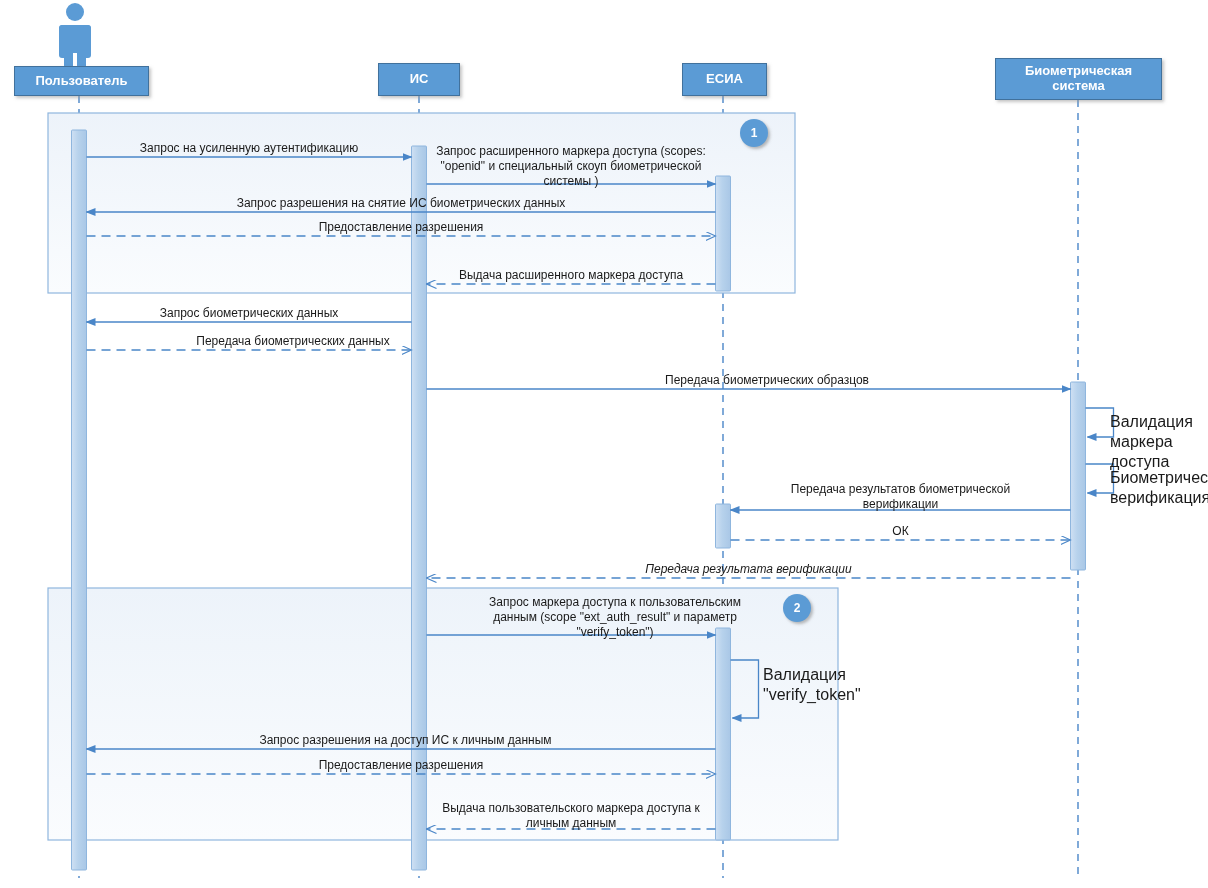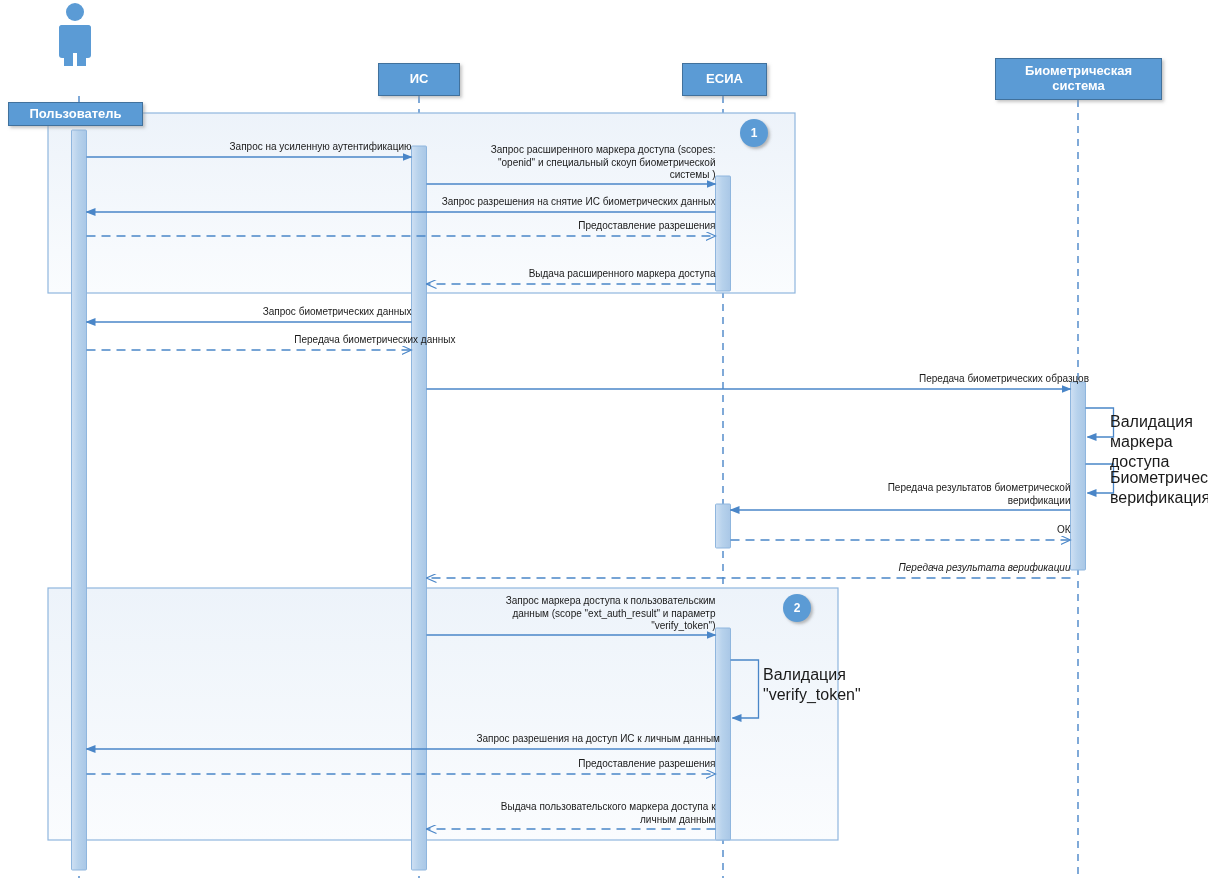--- a/index.html
+++ b/index.html
@@ -17,23 +17,23 @@
     display:flex;
     align-items:center;
     justify-content:center;
     text-align:center;
     line-height:1.15;
     box-shadow:2px 2px 3px rgba(150,150,150,0.55);
     box-sizing:border-box;
   }
   .msg-label{
     position:absolute;
-    font-size:10px;
+    font-size:12px;
     color:#1a1a1a;
-    text-align:right;
+    text-align:center;
     line-height:1.25;
     white-space:pre-line;
     pointer-events:none;
   }
   .self-label{
     position:absolute;
     font-size:16px;
     color:#1a1a1a;
     text-align:left;
     line-height:1.25;
@@ -127,21 +127,21 @@
         <line x1="715.5" x2="426.5" y1="829" y2="829" stroke="#4A86C8" stroke-width="1.5" stroke-dasharray="9,6" marker-end="url(#arrow-open-l)"></line>
       </g>
     <g id="selfmsg-layer">
         <path d="M1085.5,408 L1113.5,408 L1113.5,437 L1087.5,437" fill="none" stroke="#4A86C8" stroke-width="1.3" marker-end="url(#arrow-solid-l)"></path>
         <path d="M1085.5,464 L1113.5,464 L1113.5,493 L1087.5,493" fill="none" stroke="#4A86C8" stroke-width="1.3" marker-end="url(#arrow-solid-l)"></path>
         <path d="M730.5,660 L758.5,660 L758.5,718 L732.5,718" fill="none" stroke="#4A86C8" stroke-width="1.3" marker-end="url(#arrow-solid-l)"></path>
       </g>
   </svg>
 
   <div id="headers-layer">
-      <div class="lifeline-header" style="left: 8px; top: 66px; width: 135px; height: 24px; margin-top: 36px;">
+      <div class="lifeline-header" style="left: 14px; top: 66px; width: 135px; height: 30px;">
         <span style="white-space: pre-line;">Пользователь</span>
       </div>
       <div class="lifeline-header" style="left: 378px; top: 63px; width: 82px; height: 33px;">
         <span style="white-space: pre-line;">ИС</span>
       </div>
       <div class="lifeline-header" style="left: 682px; top: 63px; width: 85px; height: 33px;">
         <span style="white-space: pre-line;">ЕСИА</span>
       </div>
       <div class="lifeline-header" style="left: 995px; top: 58px; width: 167px; height: 42px;">
         <span style="white-space: pre-line;">Биометрическая
@@ -156,21 +156,21 @@
       <div class="msg-label" style="left: 86.5px; width: 629px; top: 196px;">Запрос разрешения на снятие ИС биометрических данных</div>
       <div class="msg-label" style="left: 86.5px; width: 629px; top: 220px;">Предоставление разрешения</div>
       <div class="msg-label" style="left: 426.5px; width: 289px; top: 268px;">Выдача расширенного маркера доступа</div>
       <div class="msg-label" style="left: 86.5px; width: 325px; top: 306px;">Запрос биометрических данных</div>
       <div class="msg-label" style="left: 86.5px; width: 325px; top: 334px; padding-left: 44px;">Передача биометрических данных</div>
       <div class="msg-label" style="left: 445px; width: 644px; top: 373px;">Передача биометрических образцов</div>
       <div class="msg-label" style="left: 730.5px; width: 340px; top: 482px;">Передача результатов биометрической
 верификации</div>
       <div class="msg-label" style="left: 730.5px; width: 340px; top: 524px;">ОК</div>
       <div class="msg-label" style="left: 426.5px; width: 644px; top: 562px; font-style: italic;">Передача результата верификации</div>
-      <div class="msg-label" style="left: 426.5px; width: 289px; top: 595px;">Запрос маркера доступа к пользовательским
+      <div class="msg-label" style="left: 426.5px; width: 289px; top: 595px; padding-left: 44px;">Запрос маркера доступа к пользовательским
 данным (scope "ext_auth_result" и параметр
 "verify_token")</div>
       <div class="msg-label" style="left: 91px; width: 629px; top: 733px;">Запрос разрешения на доступ ИС к личным данным</div>
       <div class="msg-label" style="left: 86.5px; width: 629px; top: 758px;">Предоставление разрешения</div>
       <div class="msg-label" style="left: 426.5px; width: 289px; top: 801px;">Выдача пользовательского маркера доступа к
 личным данным</div>
       <div class="self-label" style="left: 1110px; top: 412px; width: 95px;">Валидация
 маркера доступа</div>
       <div class="self-label" style="left: 1110px; top: 468px; width: 95px;">Биометрическая
 верификация</div>

